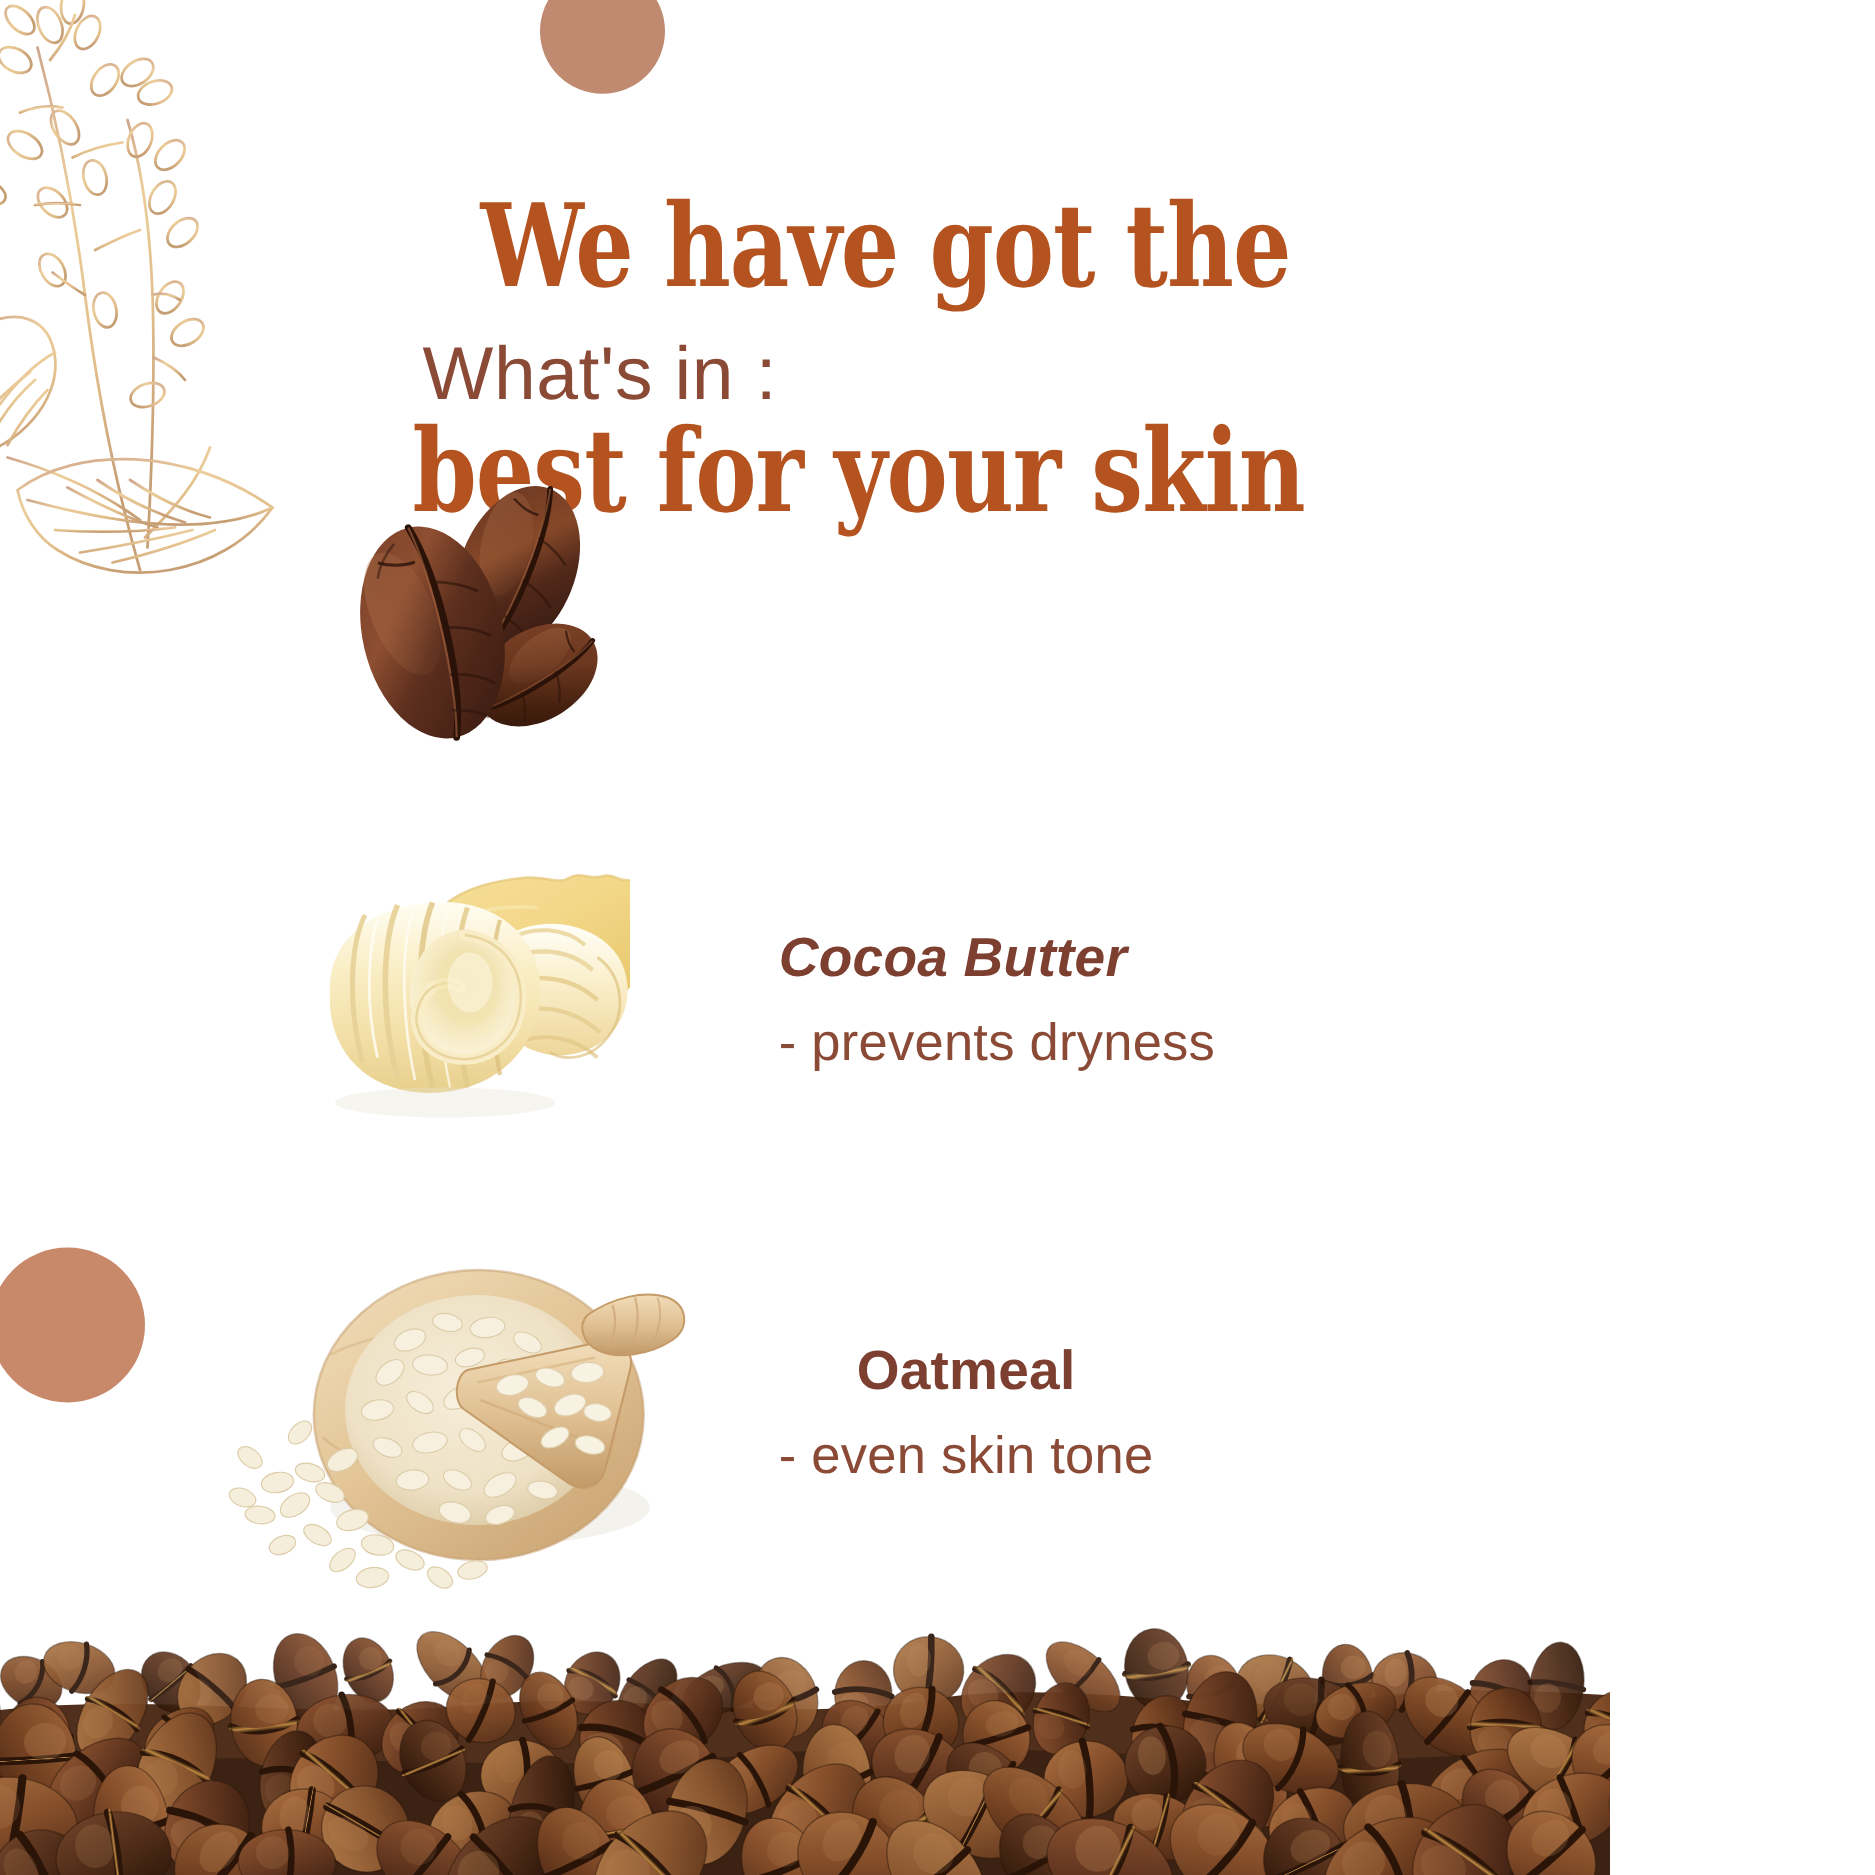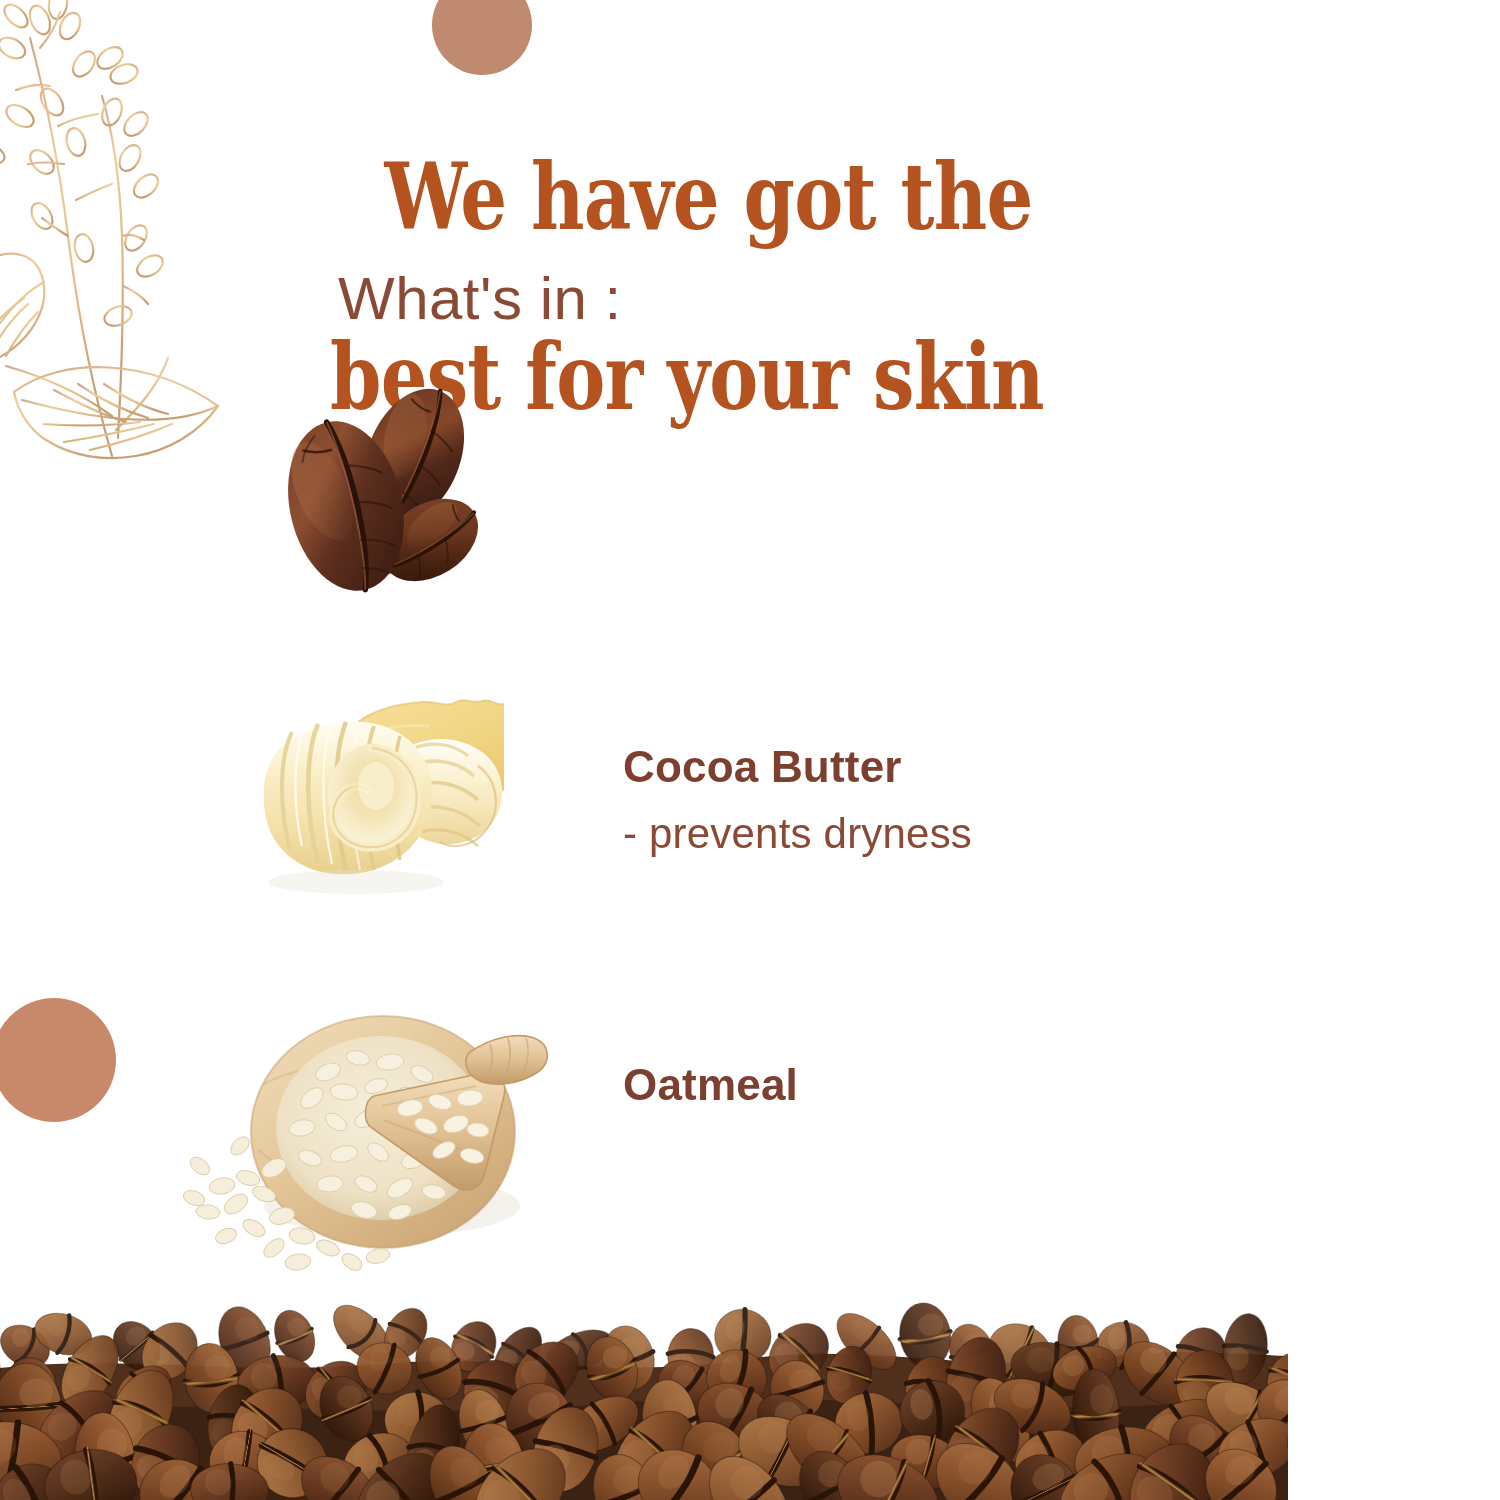--- a/index.html
+++ b/index.html
@@ -55,22 +55,22 @@
     font-size:44px;font-weight:700;color:#7d4030;letter-spacing:0.2px;
     white-space:nowrap;
   }
   .ing-benefit{
     font-size:42px;font-weight:400;color:#8a4a36;letter-spacing:0.2px;
     white-space:pre;
   }
   #coffee-text{top:38px;}
   #coffee-text .ing-name{margin-bottom:20px;}
   #butter-text{top:82px;}
-  #butter-text .ing-name{margin-bottom:18px;}
-  #oatmeal-text{top:80px;text-align:center;}
+  #butter-text .ing-name{margin-bottom:18px;font-style:italic;}
+  #oatmeal-text{top:92px;text-align:center;}
   #oatmeal-text .ing-name{margin-bottom:18px;}
 
   #coffee-art{left:262px;top:8px;width:240px;height:230px;}
   #butter-art{left:246px;top:10px;width:280px;height:250px;}
   #oatmeal-art{left:178px;top:0px;width:400px;height:300px;}
 
   
   #bean-band{position:absolute;left:0;top:1272px;width:1500px;height:228px;}
 </style>
 </head>
@@ -395,20 +395,21 @@
         <ellipse cx="150" cy="268" rx="12" ry="7" transform="rotate(24 150 268)"></ellipse>
         <ellipse cx="120" cy="282" rx="13" ry="8" transform="rotate(-8 120 282)"></ellipse>
         <ellipse cx="174" cy="282" rx="11" ry="7" transform="rotate(34 174 282)"></ellipse>
         <ellipse cx="62" cy="166" rx="11" ry="7" transform="rotate(-44 62 166)"></ellipse>
         <ellipse cx="16" cy="218" rx="11" ry="7" transform="rotate(20 16 218)"></ellipse>
         <ellipse cx="200" cy="276" rx="12" ry="7" transform="rotate(-14 200 276)"></ellipse>
       </g>
     </svg>
     <div class="ing-text" id="oatmeal-text">
       <div class="ing-name">Oatmeal</div>
+      <div class="ing-benefit">- even skin tone</div>
     </div>
   </div>
 
   <svg id="bean-band" viewBox="0 0 1500 228" preserveAspectRatio="none">
     <defs>
       <linearGradient id="bk1" x1="0.15" y1="0" x2="0.85" y2="1">
         <stop offset="0" stop-color="#9a6238"></stop>
           <stop offset="0.5" stop-color="#774423"></stop>
           <stop offset="1" stop-color="#4a2614"></stop>
       </linearGradient>

